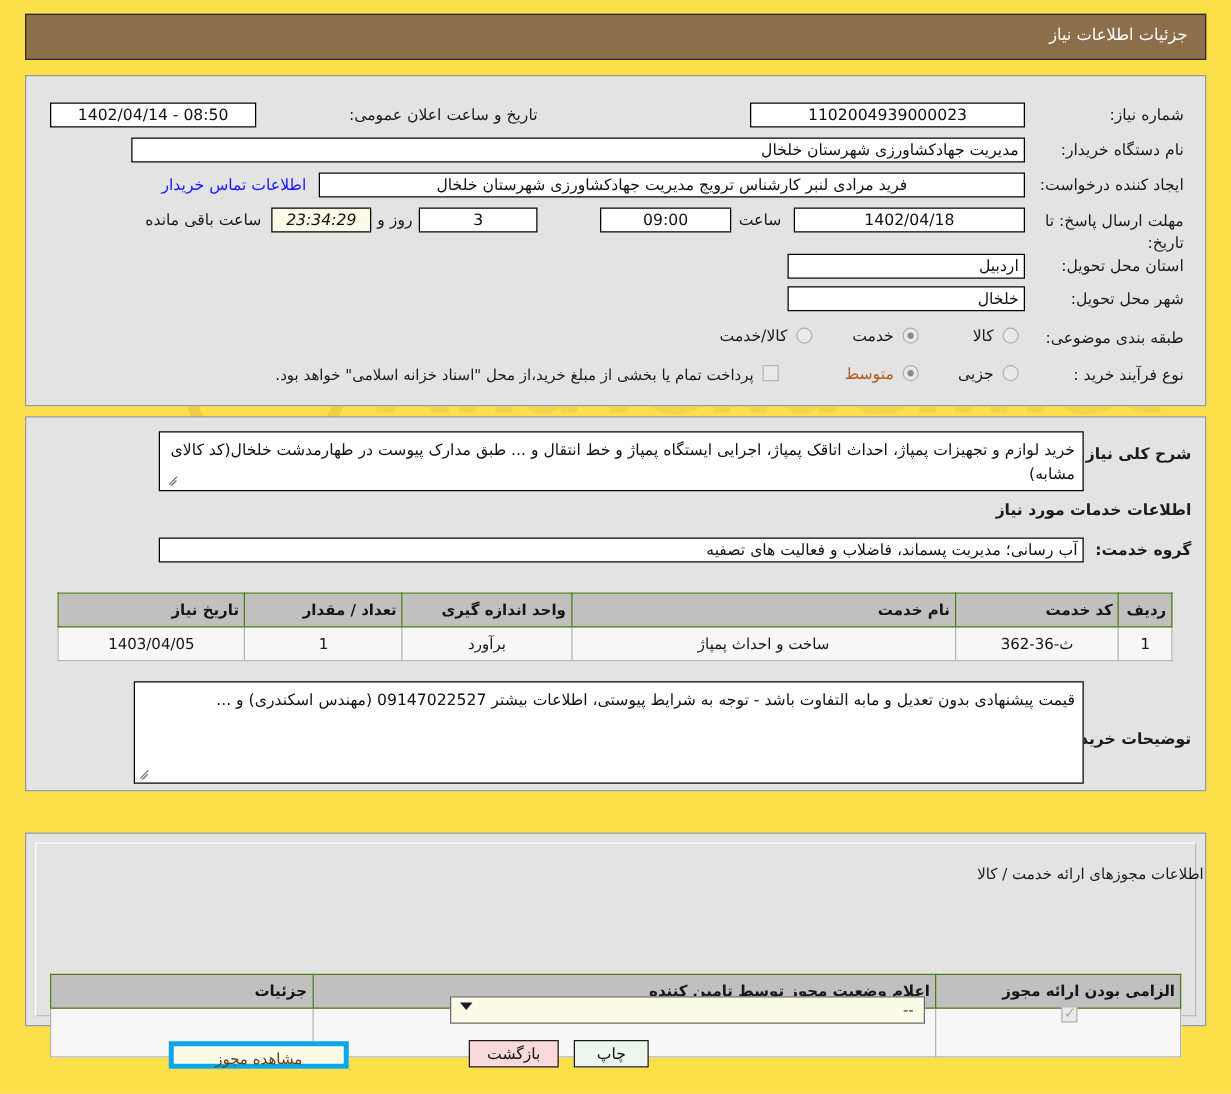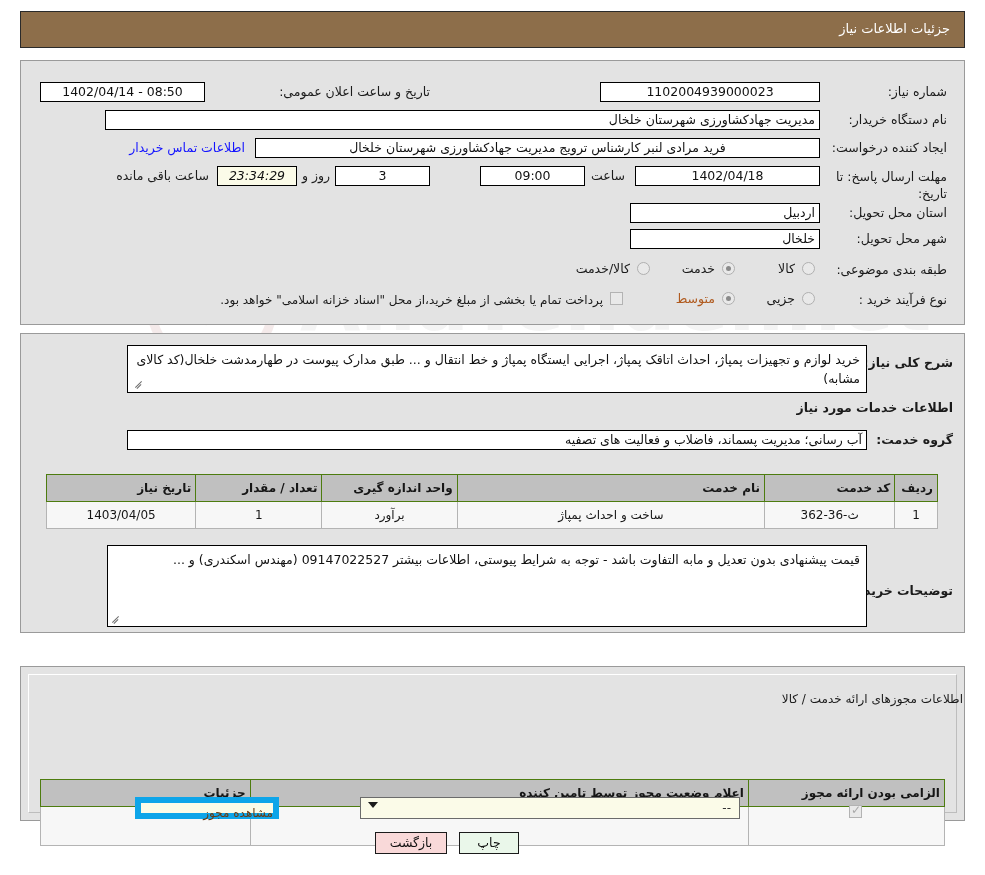--- a/index.html
+++ b/index.html
@@ -6,21 +6,21 @@
   html, body {
     margin: 0;
     padding: 0;
     background: #e3e3e3;
     font-family: "DejaVu Sans", "Liberation Sans", sans-serif;
   }
   #page {
     position: relative;
     width: 985px;
     height: 875px;
-    background: #ffffff;
+    background: #fde047;
     overflow: hidden;
     direction: rtl;
   }
 
   
   .watermark {
     position: absolute;
     left: 0; top: 0;
     width: 985px; height: 875px;
     pointer-events: none;
@@ -234,28 +234,29 @@
     width: 0; height: 0;
     border-left: 5px solid transparent;
     border-right: 5px solid transparent;
     border-top: 6px solid #1b1b1b;
   }
 
   
   .mini-btn {
     position: absolute;
     background: #fbfbe8;
-    border: 6px solid #0ea5e9;
+    border: 4px solid #0ea5e9;
     box-sizing: border-box;
     font-size: 12px;
     color: #6a3b10;
-    text-align: right;
+    text-align: center;
     line-height: 20px;
     cursor: pointer;
     z-index: 5;
+    margin-top: 36px;
   }
 
   
   .btn {
     position: absolute;
     border: 1px solid #1b1b1b;
     box-sizing: border-box;
     font-size: 12.5px;
     text-align: center;
     line-height: 20px;

